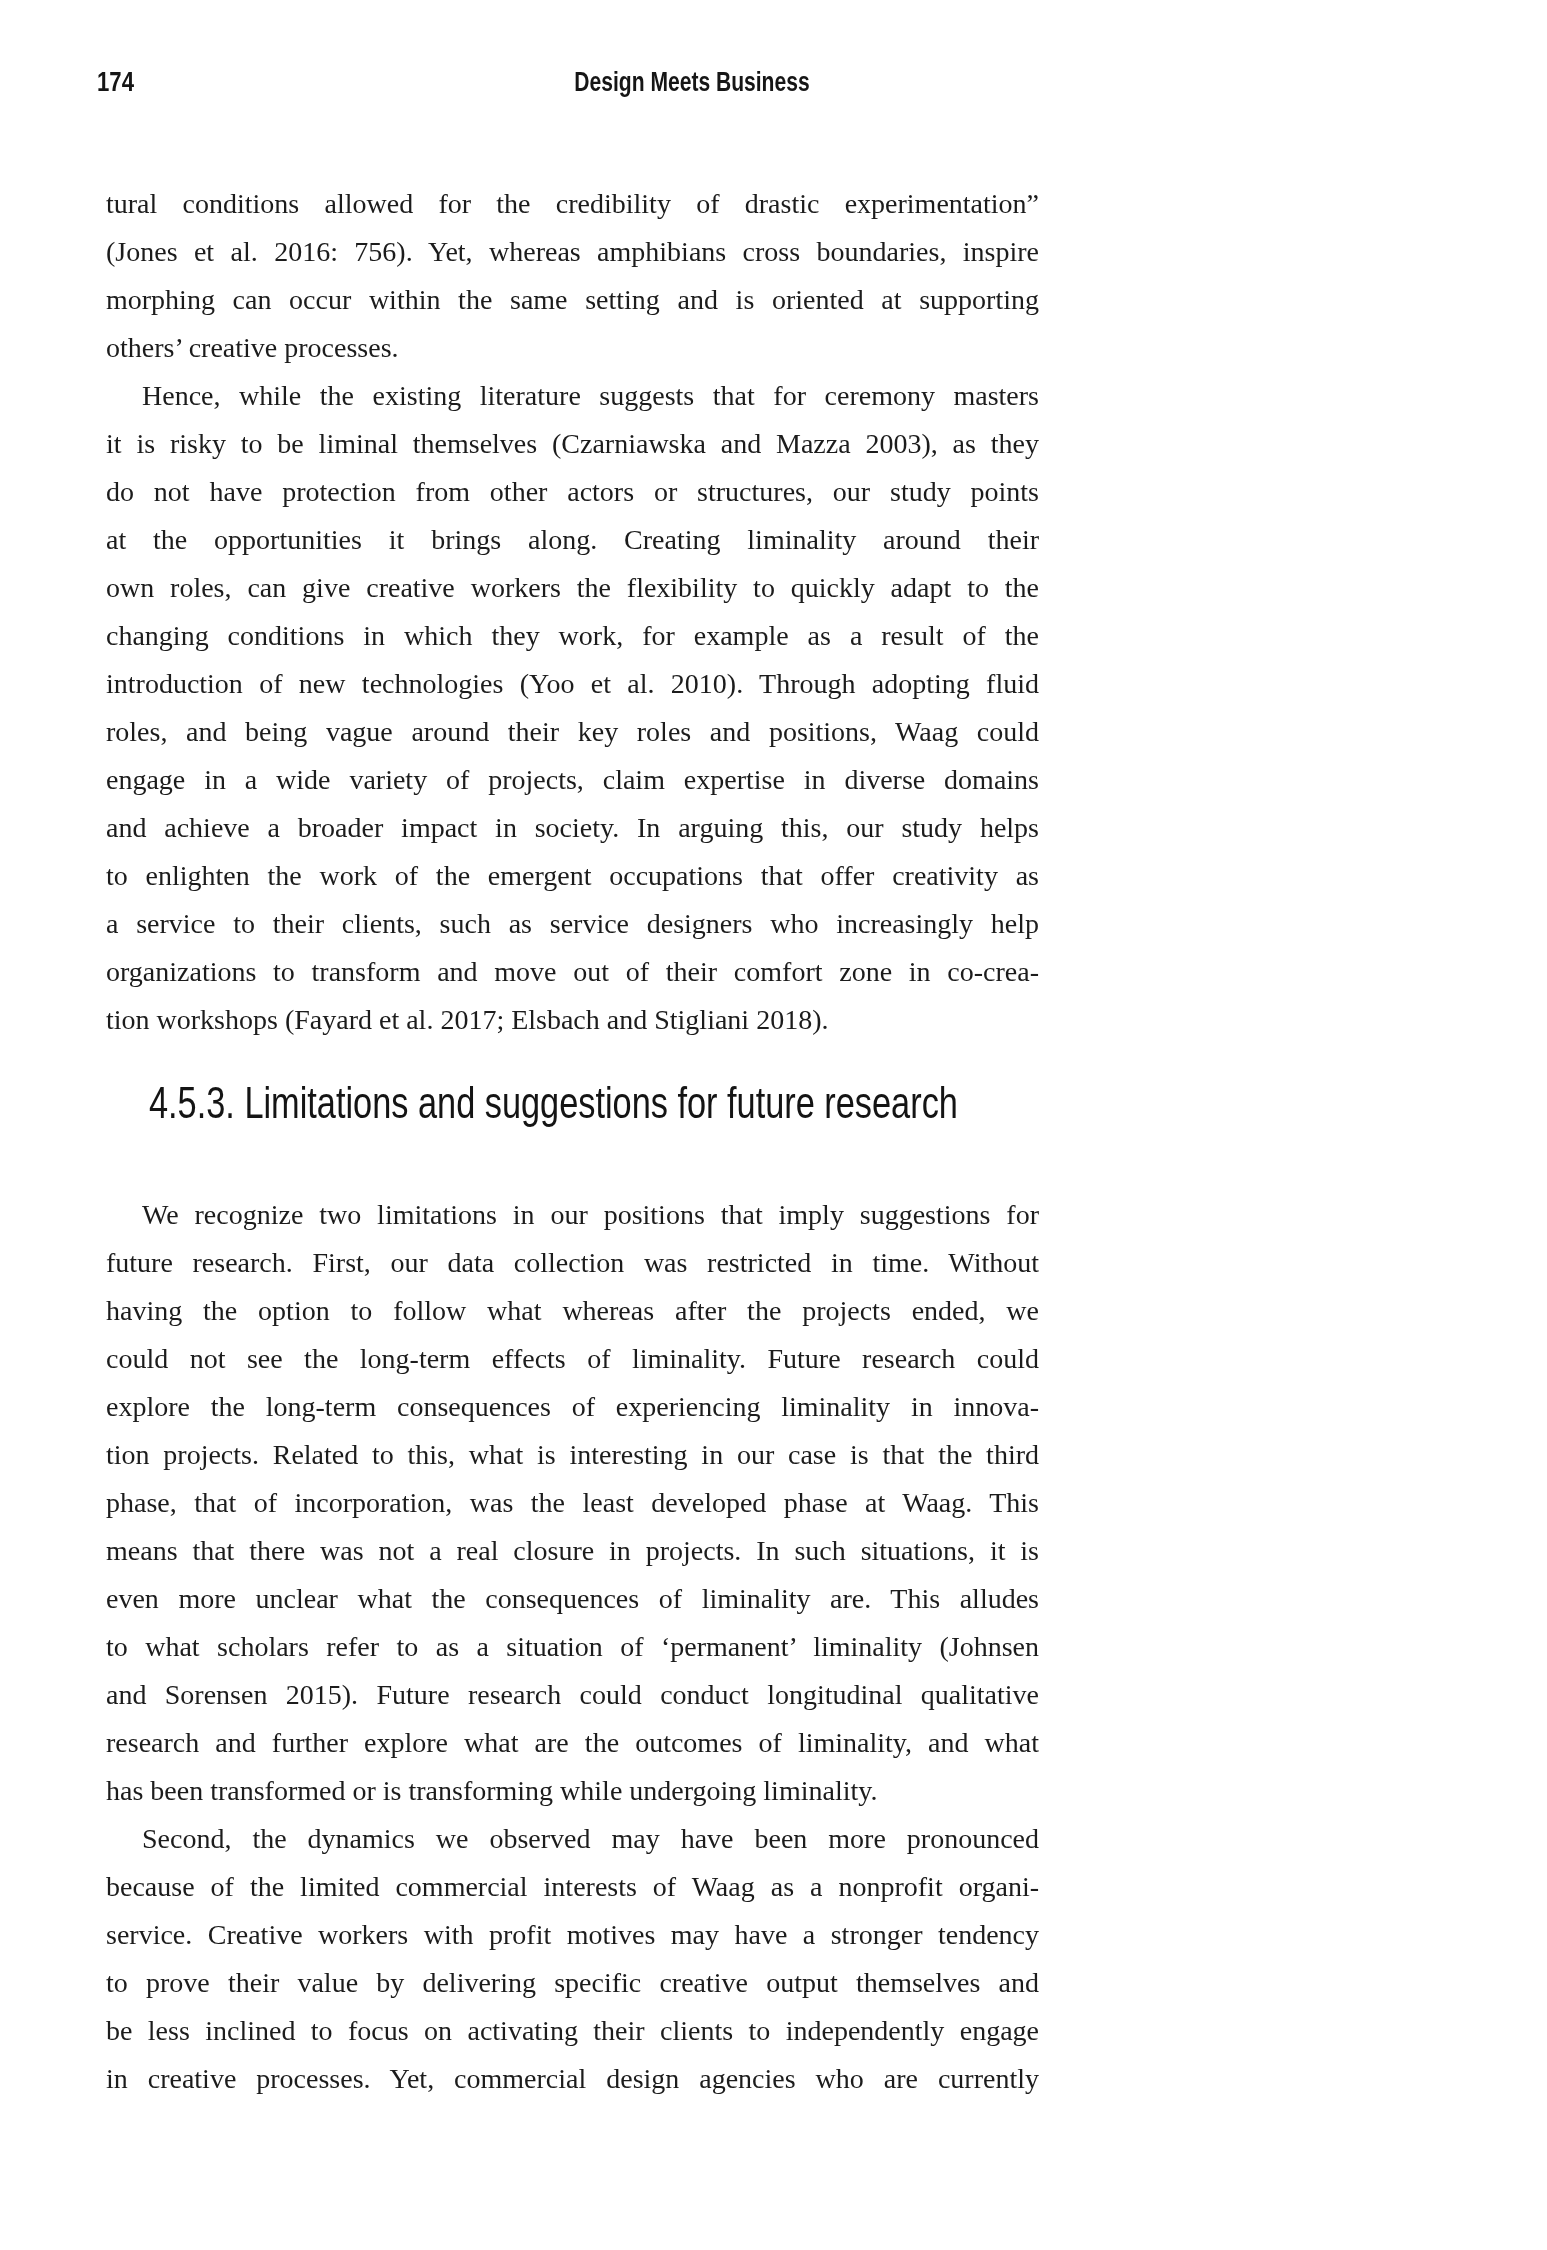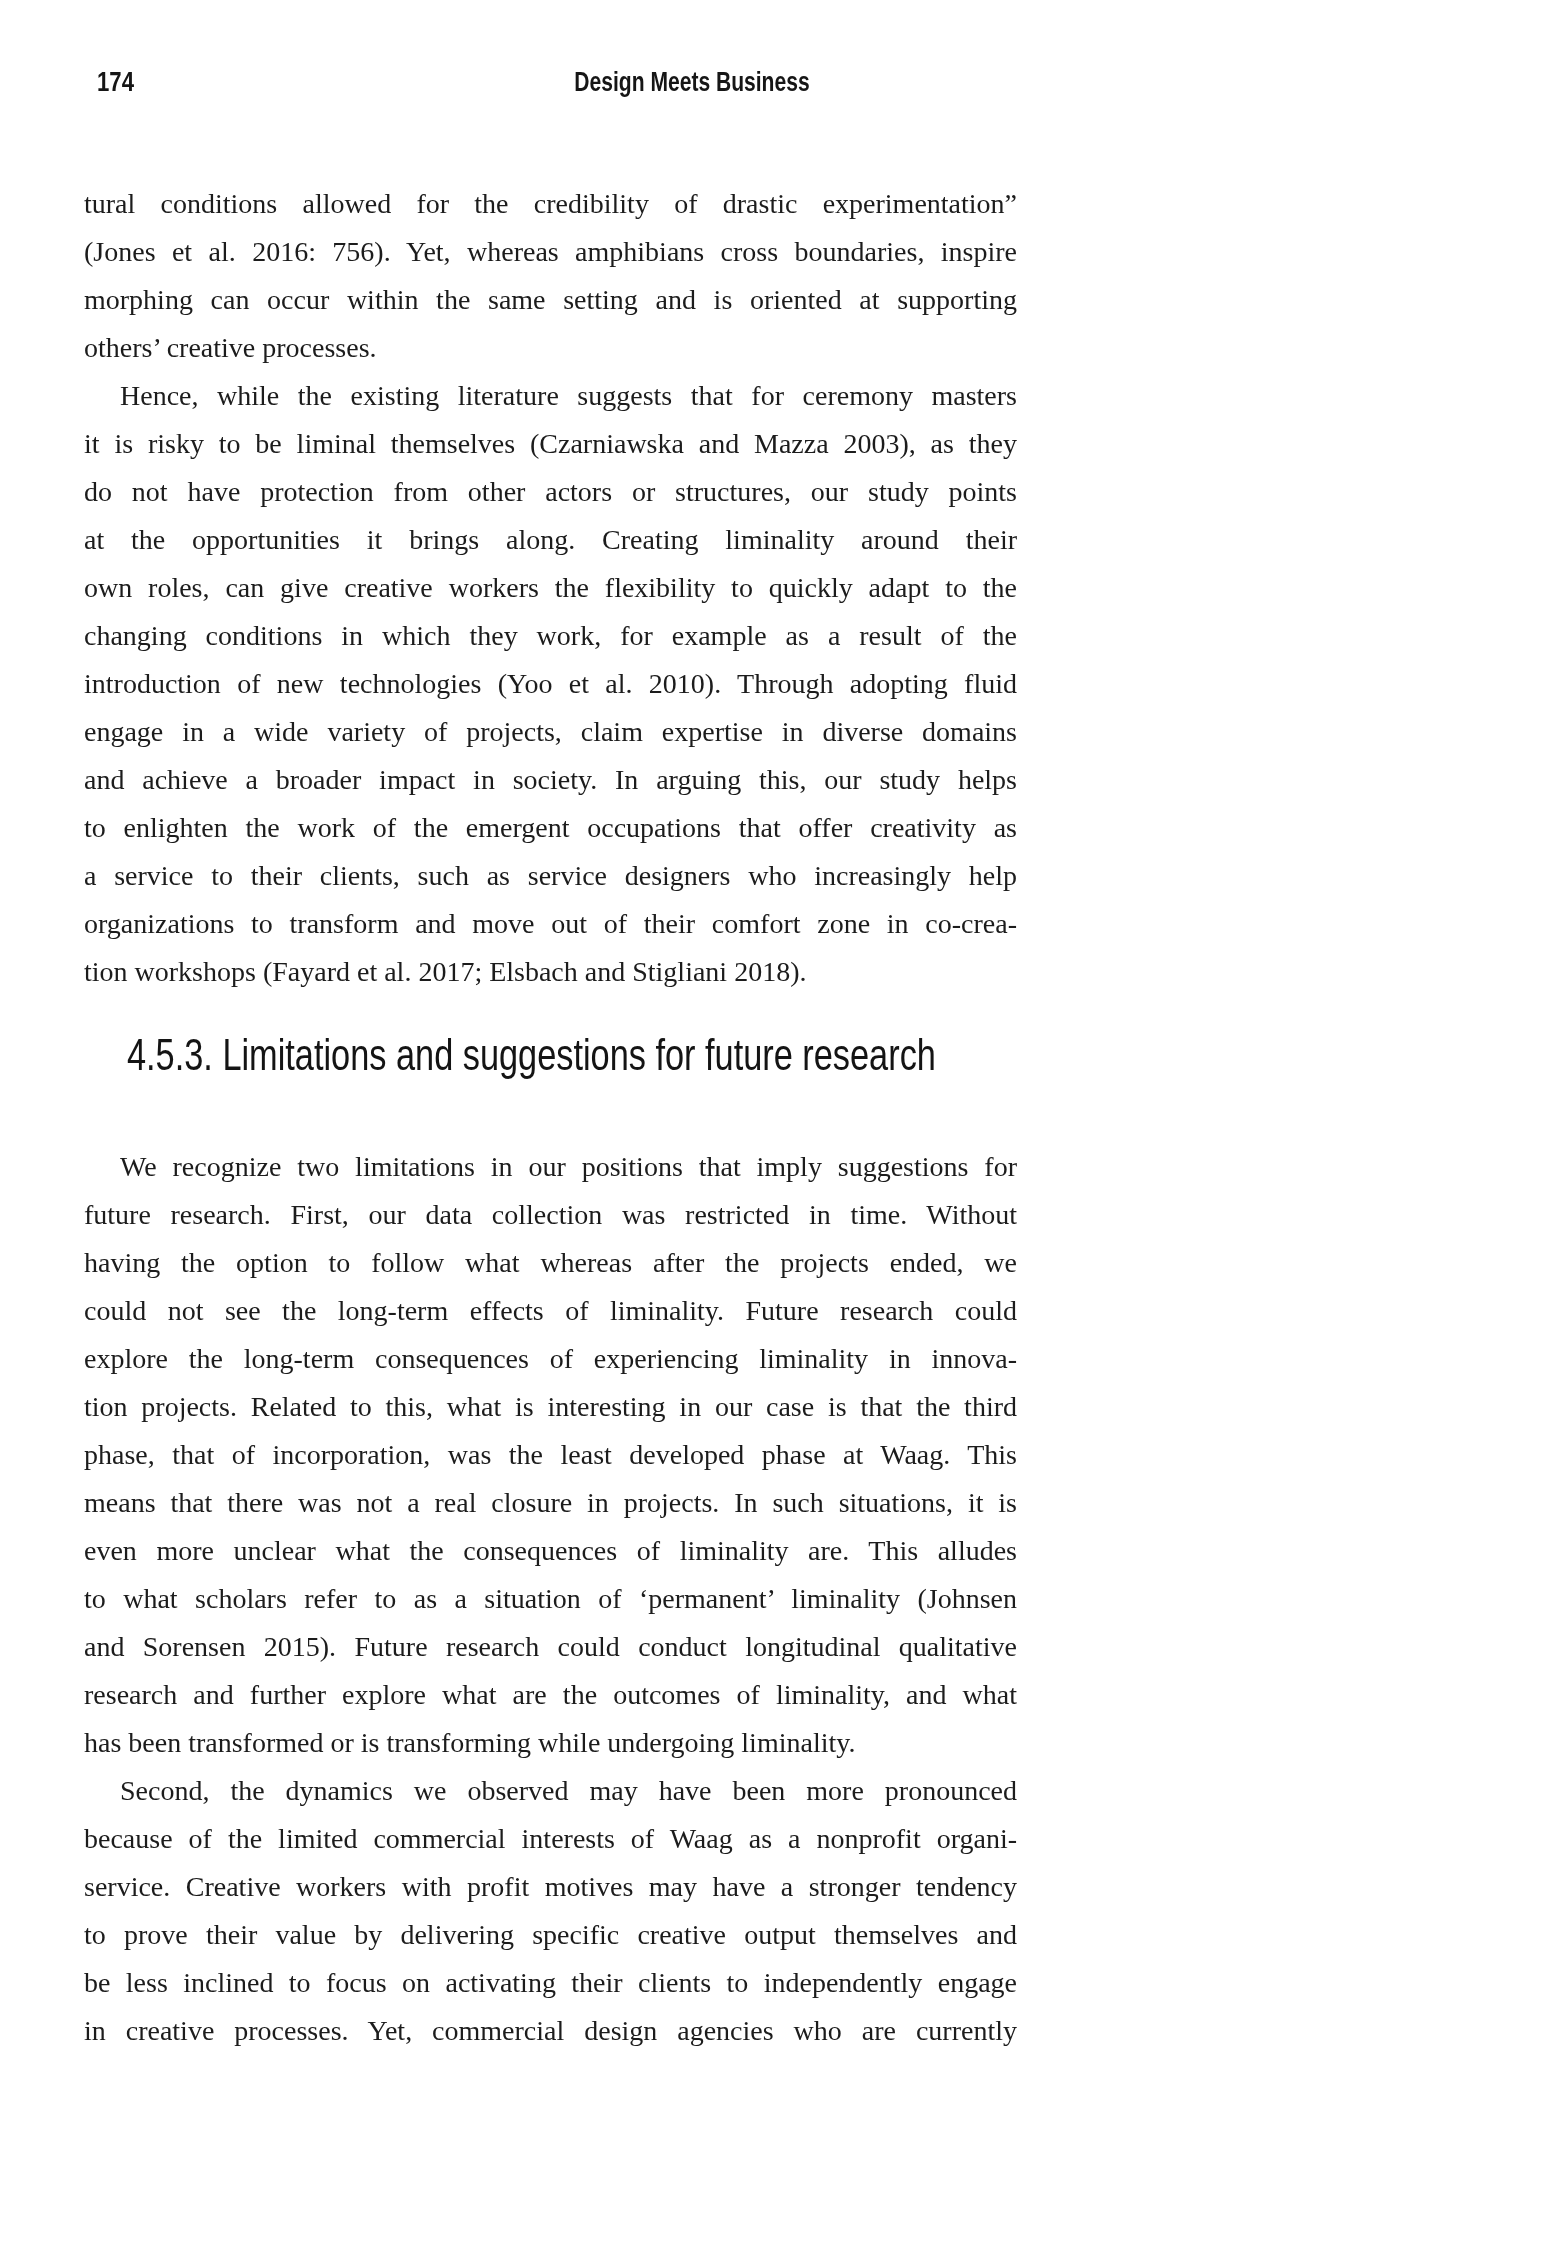--- a/index.html
+++ b/index.html
@@ -26,21 +26,21 @@
   .running-title {
     position: absolute; left: 692px; top: 0;
     font-family: "Liberation Sans", sans-serif;
     font-weight: 700; font-size: 27px; line-height: 32px;
     transform: translateX(-50%) scaleX(0.78); transform-origin: 50% 50%;
     color: #161616; display: inline-block; white-space: nowrap;
   }
 
   
   .text-block {
-    position: absolute; left: 84px; top: 0;
+    position: absolute; left: 106px; top: 0;
     width: 933px;
     font-size: 28px; line-height: 48px;
   }
   .top-section { margin-top: 180px; }
 
   .para { margin: 0; }
   .para .line {
     text-align: justify;
     text-align-last: justify;
     -moz-text-align-last: justify;
@@ -82,20 +82,21 @@
           <div class="line lastline">others’ creative processes.</div>
         </div>
         <div class="para indent">
           <div class="line">Hence, while the existing literature suggests that for ceremony masters</div>
           <div class="line">it is risky to be liminal themselves (Czarniawska and Mazza 2003), as they</div>
           <div class="line">do not have protection from other actors or structures, our study points</div>
           <div class="line">at the opportunities it brings along. Creating liminality around their</div>
           <div class="line">own roles, can give creative workers the flexibility to quickly adapt to the</div>
           <div class="line">changing conditions in which they work, for example as a result of the</div>
           <div class="line">introduction of new technologies (Yoo et al. 2010). Through adopting fluid</div>
+          <div class="line">roles, and being vague around their key roles and positions, Waag could</div>
           <div class="line">engage in a wide variety of projects, claim expertise in diverse domains</div>
           <div class="line">and achieve a broader impact in society. In arguing this, our study helps</div>
           <div class="line">to enlighten the work of the emergent occupations that offer creativity as</div>
           <div class="line">a service to their clients, such as service designers who increasingly help</div>
           <div class="line">organizations to transform and move out of their comfort zone in co-crea-</div>
           <div class="line lastline">tion workshops (Fayard et al. 2017; Elsbach and Stigliani 2018).</div>
         </div>
       </section>
 
     <h2 class="section-heading">4.5.3. Limitations and suggestions for future research</h2>

